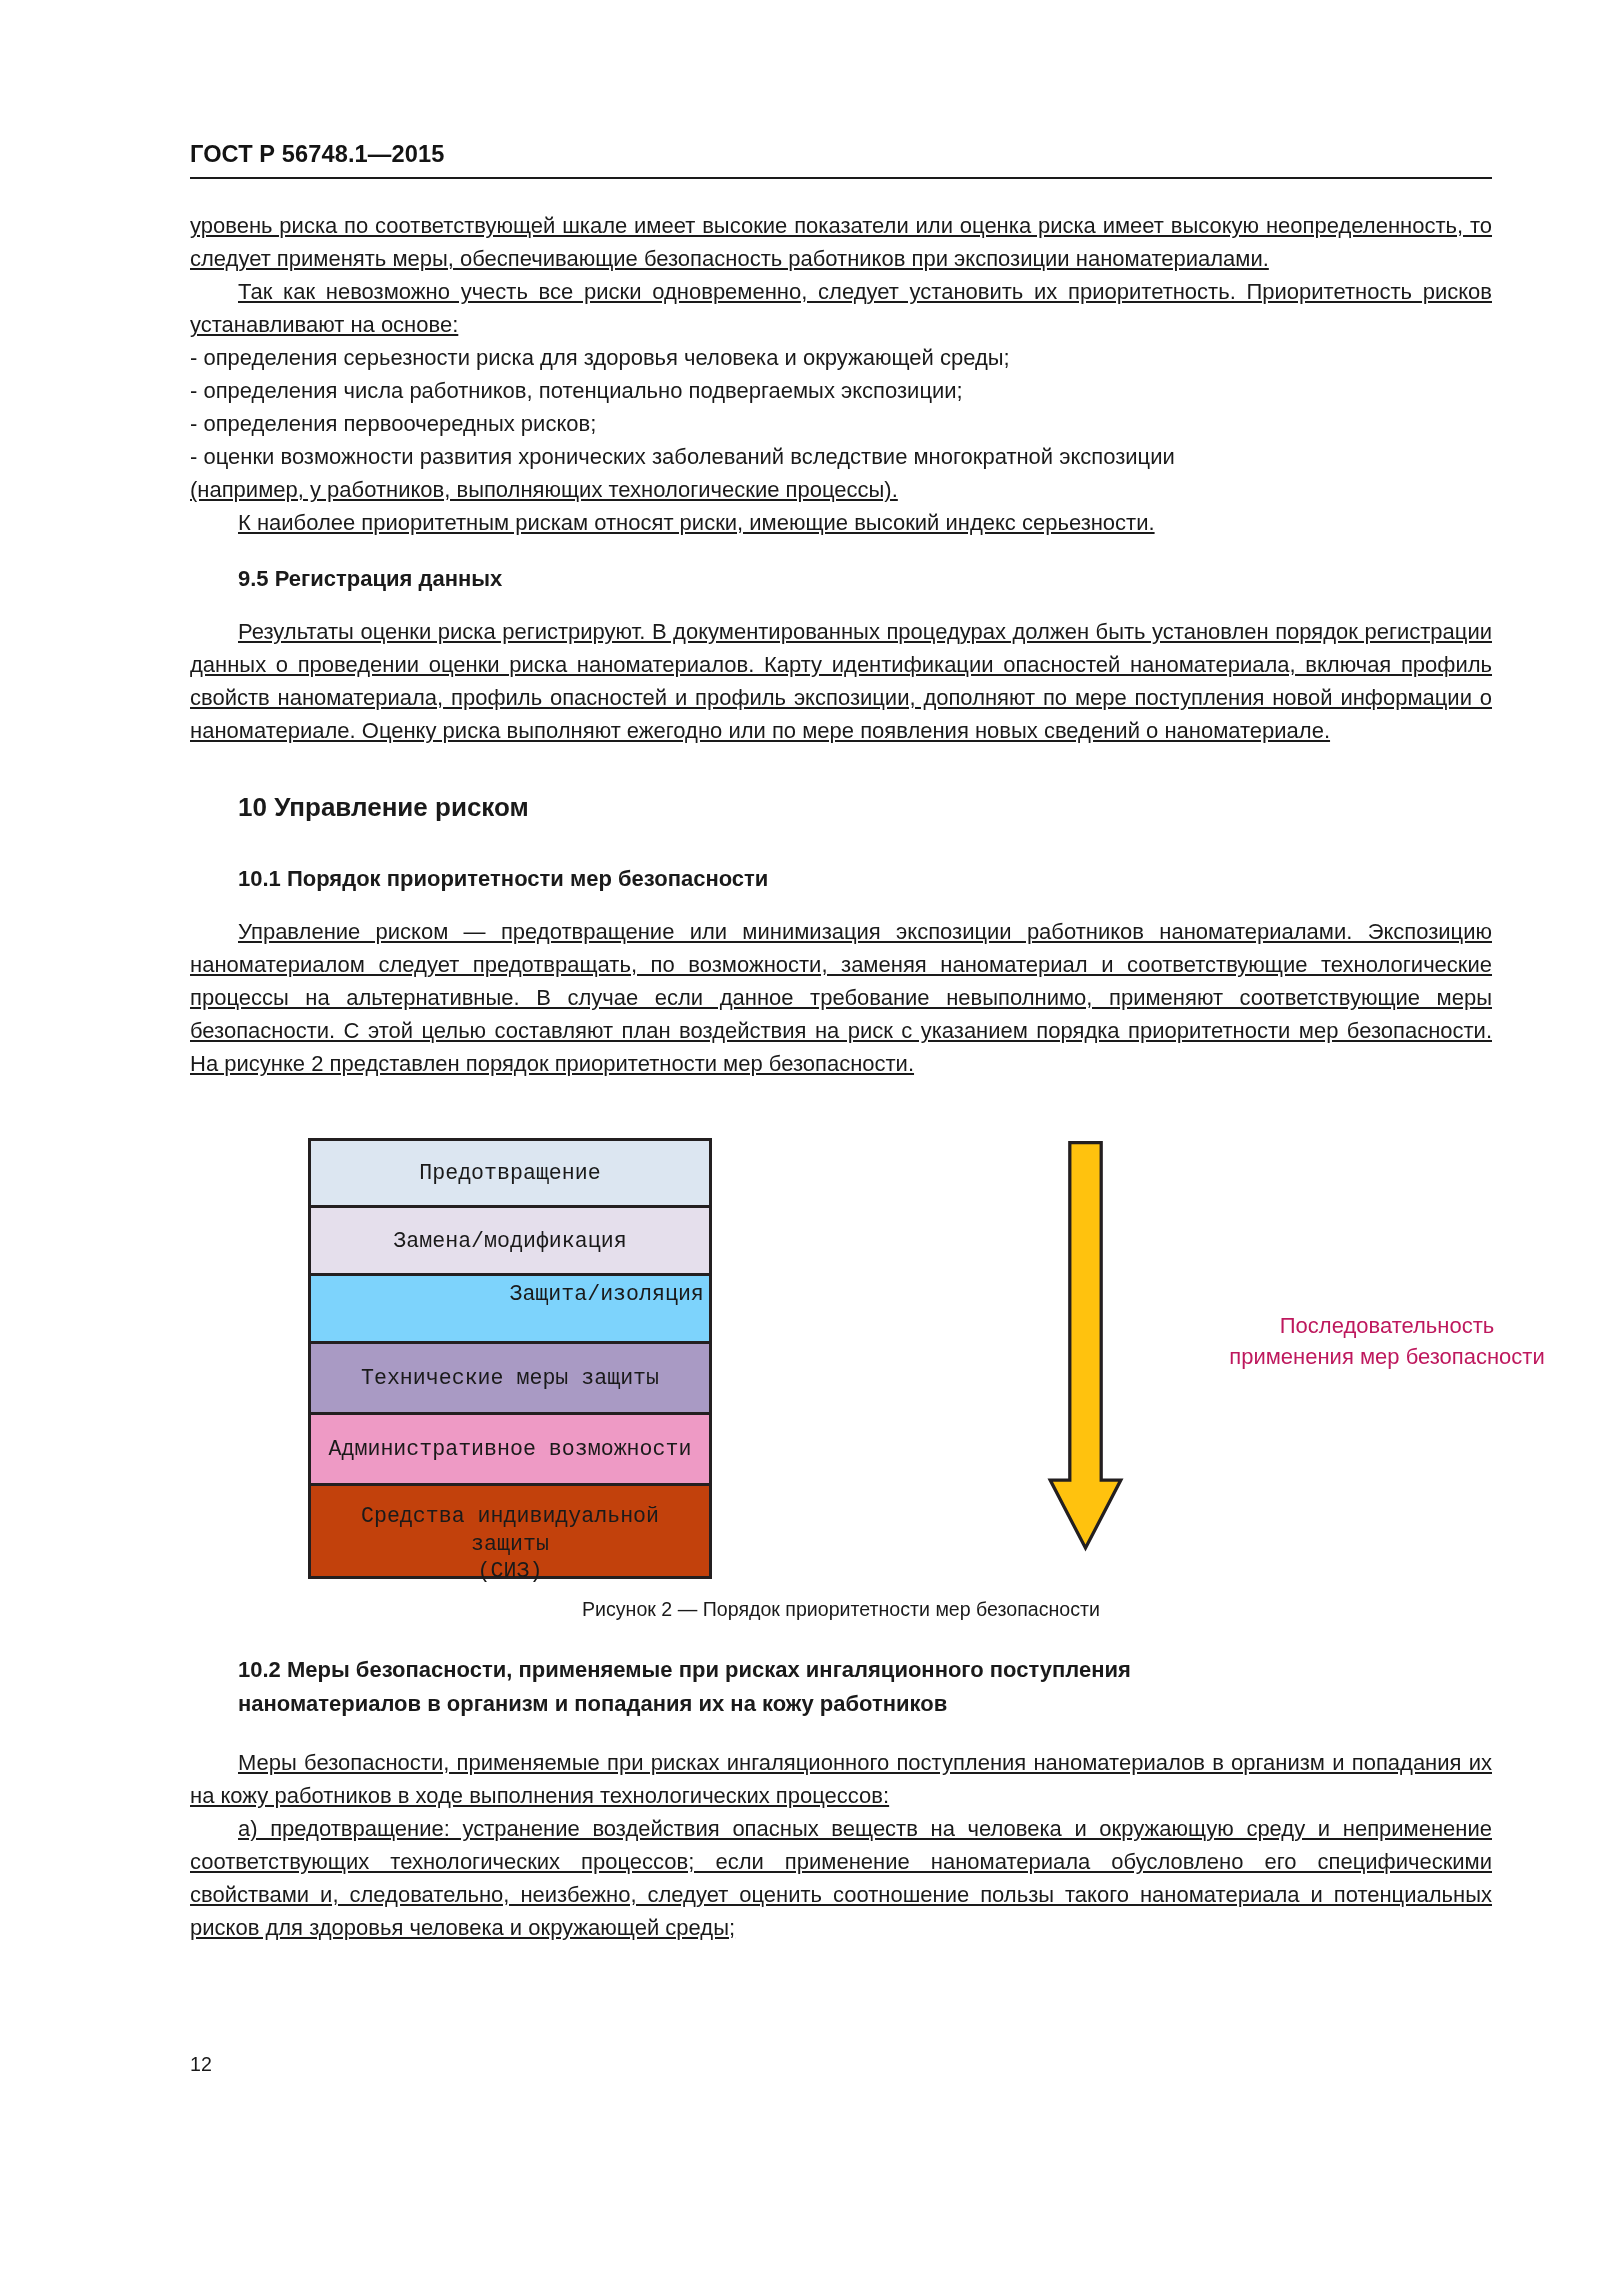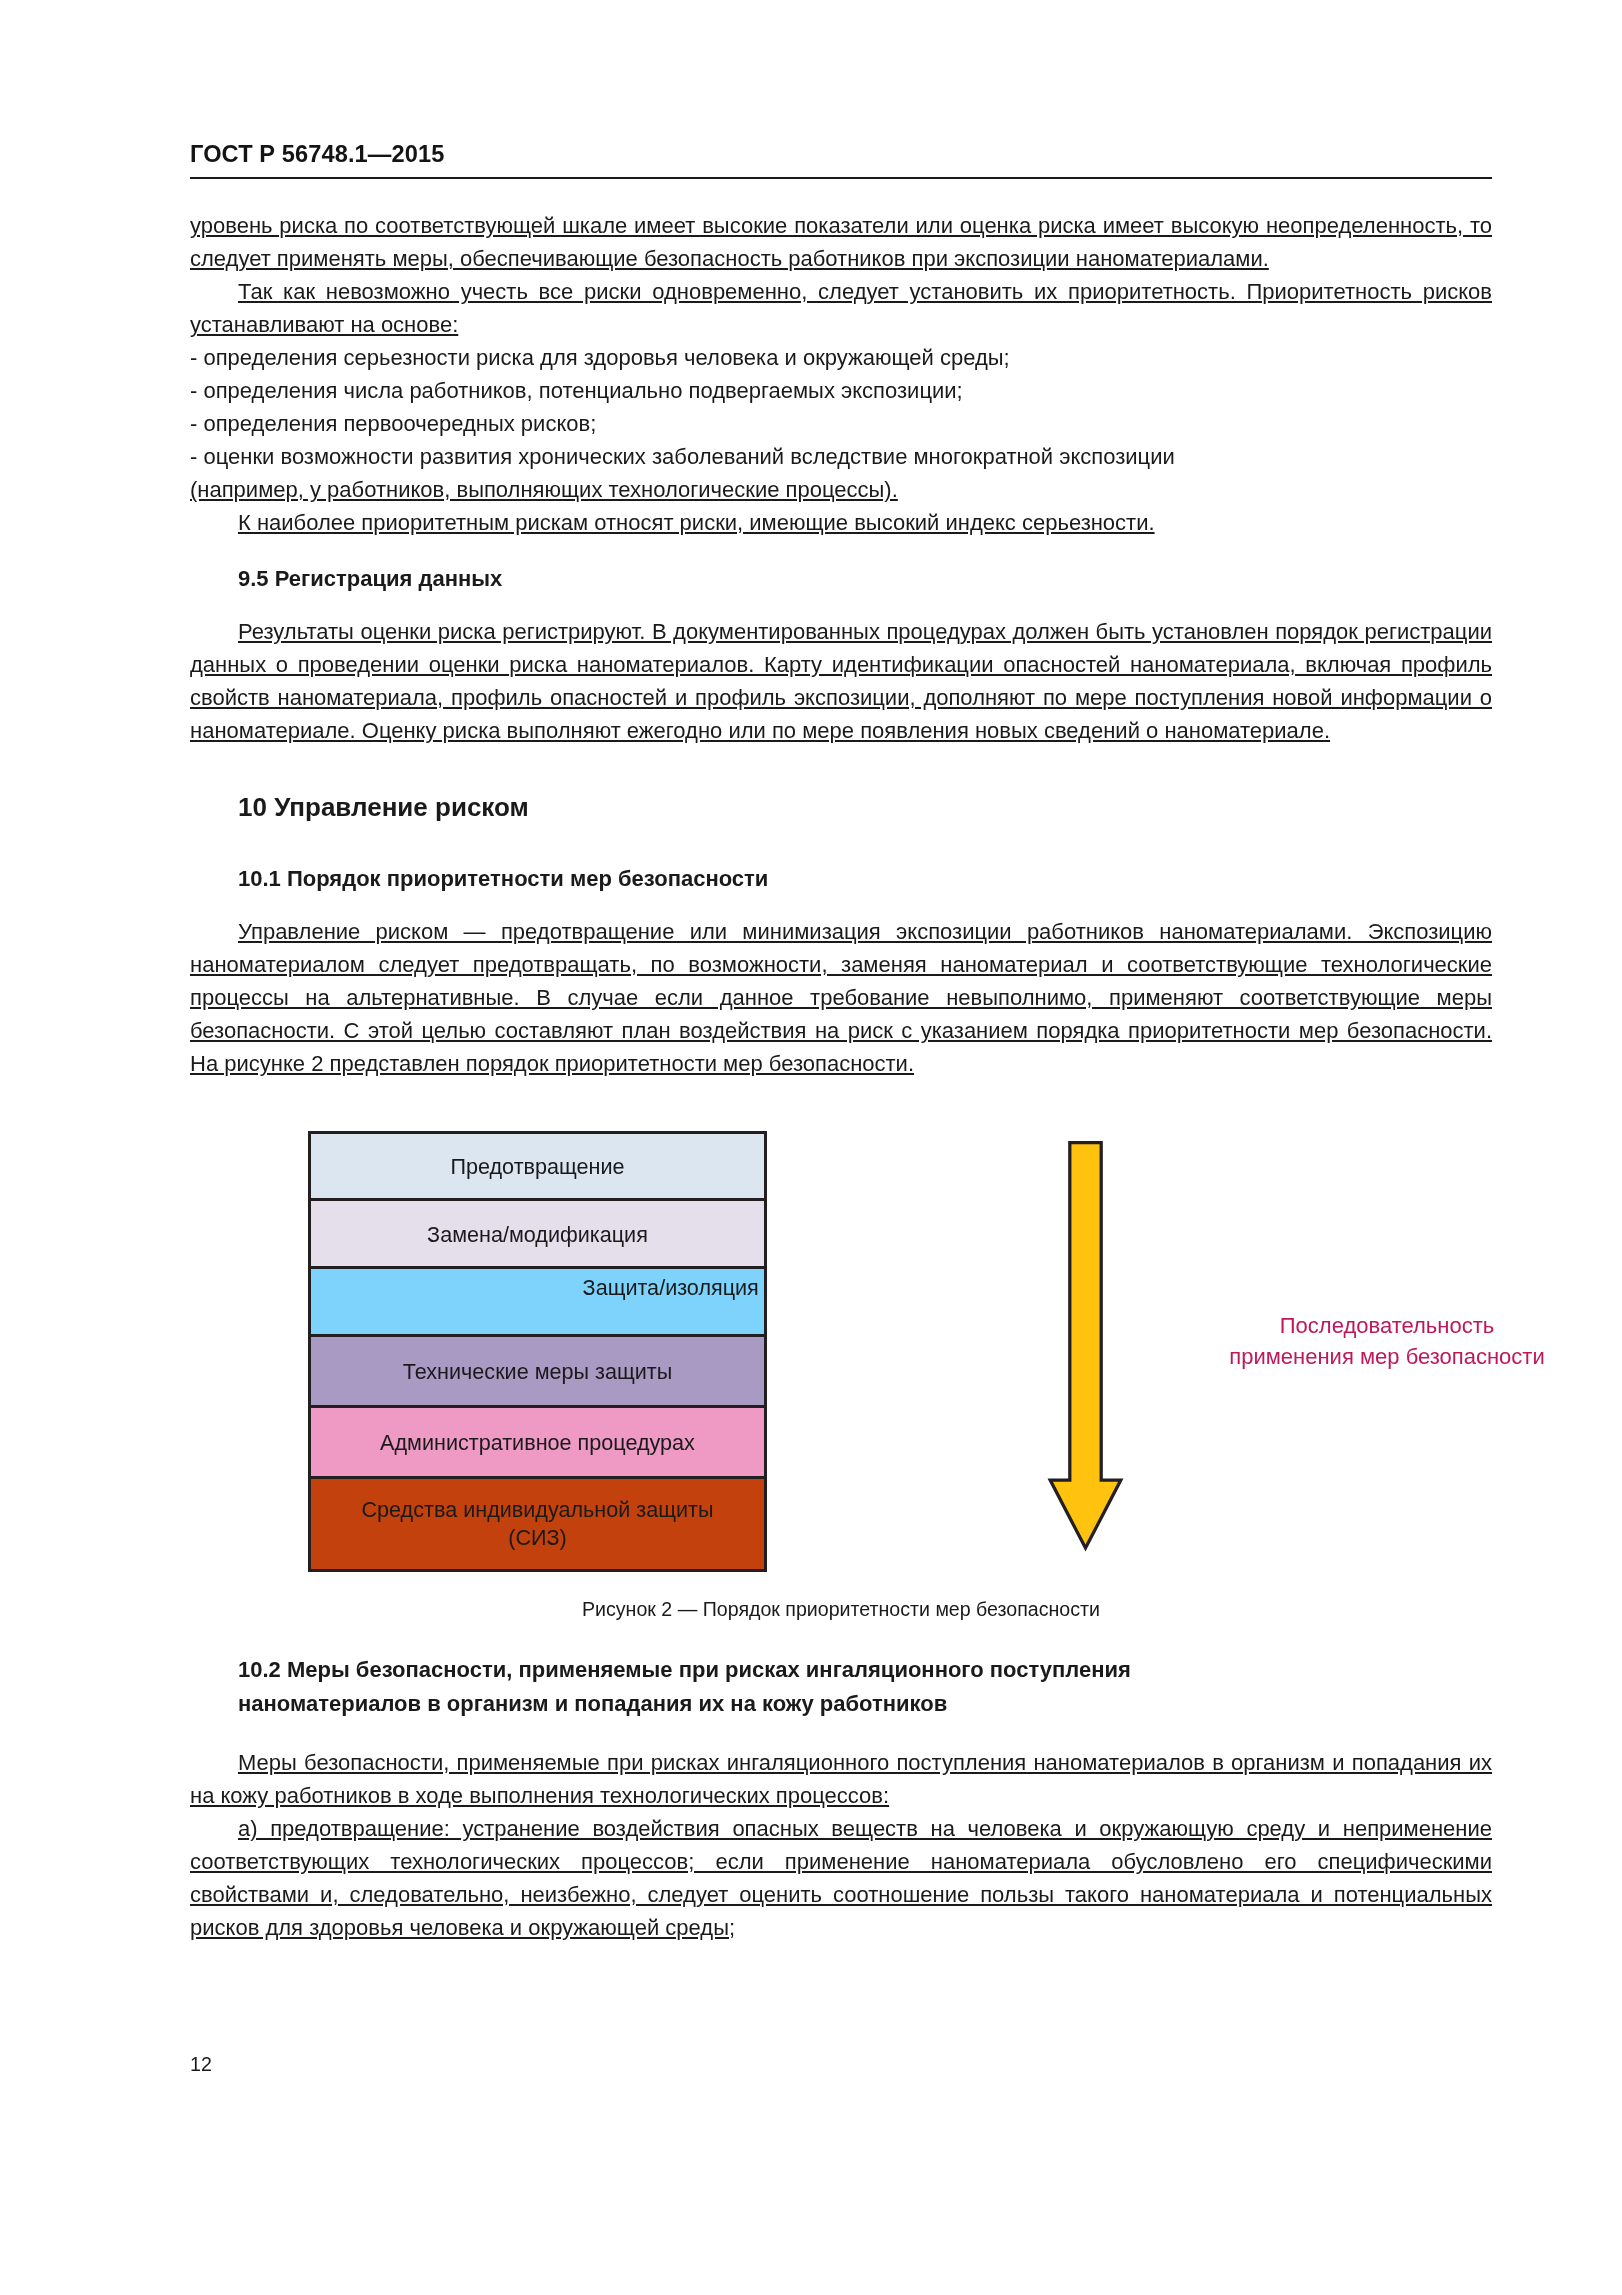--- a/index.html
+++ b/index.html
@@ -97,24 +97,25 @@
 
   
   .figure-block {
     margin: 34px 0 0 0;
     position: relative;
     height: 510px;
   }
   .hierarchy {
     position: absolute;
     left: 118px;
-    top: 17px;
-    width: 459px;
+    top: 24px;
+    width: 404px;
     border: 3.3px solid #231f20;
     box-sizing: border-box;
+    font-family: Liberation Mono, monospace;
   }
   .hier-row {
     border-bottom: 3.3px solid #231f20;
     box-sizing: border-box;
     display: flex;
     align-items: center;
     justify-content: center;
     text-align: center;
     font-size: 21.6px;
     line-height: 27.5px;
@@ -194,21 +195,21 @@
 
     <p class="body indent">Управление риском — предотвращение или минимизация экспозиции работников наноматериалами. Экспозицию наноматериалом следует предотвращать, по возможности, заменяя наноматериал и соответствующие технологические процессы на альтернативные. В случае если данное требование невыполнимо, применяют соответствующие меры безопасности. С этой целью составляют план воздействия на риск с указанием порядка приоритетности мер безопасности. На рисунке 2 представлен порядок приоритетности мер безопасности.</p>
 
     <div class="figure-block">
 
       <div class="hierarchy" style="border-color: rgb(35, 31, 32);">
         <div class="hier-row" style="background: rgb(220, 230, 241); height: 67px; display: block; text-align: center; padding-top: 19.6px; box-sizing: border-box; border-bottom: 3.3px solid rgb(35, 31, 32);"><span>Предотвращение</span></div>
         <div class="hier-row" style="background: rgb(229, 223, 236); height: 68px; display: block; text-align: center; padding-top: 20px; box-sizing: border-box; border-bottom: 3.3px solid rgb(35, 31, 32);"><span>Замена/модификация</span></div>
         <div class="hier-row" style="background: #7dd3fc; height: 68px; display: block; text-align: right; padding-top: 5px; box-sizing: border-box; border-bottom: 3.3px solid rgb(35, 31, 32);"><span>Защита/изоляция</span></div>
         <div class="hier-row" style="background: rgb(169, 154, 196); height: 71px; display: block; text-align: center; padding-top: 21.6px; box-sizing: border-box; border-bottom: 3.3px solid rgb(35, 31, 32);"><span>Технические меры защиты</span></div>
-        <div class="hier-row" style="background: rgb(238, 154, 197); height: 71px; display: block; text-align: center; padding-top: 21.6px; box-sizing: border-box; border-bottom: 3.3px solid rgb(35, 31, 32);"><span>Административное процедурах</span></div>
+        <div class="hier-row" style="background: rgb(238, 154, 197); height: 71px; display: block; text-align: center; padding-top: 21.6px; box-sizing: border-box; border-bottom: 3.3px solid rgb(35, 31, 32);"><span>Административное возможности</span></div>
         <div class="hier-row" style="background: #c2410c; height: 90px; display: block; text-align: center; padding-top: 17.7px; box-sizing: border-box; border-bottom: none;"><span>Средства индивидуальной защиты</span><br><span>(СИЗ)</span></div>
       </div>
 
       <div class="arrow-wrap">
         <svg width="79" height="412" viewBox="0 0 120 630" xmlns="http://www.w3.org/2000/svg">
           <polygon id="arrow-shape" points="36,4 84,4 84,520 114,520 60,624 6,520 36,520" fill="#FFC20E" stroke="#231f20" stroke-width="5" stroke-linejoin="miter"></polygon>
         </svg>
       </div>
 
       <div class="arrow-label">

